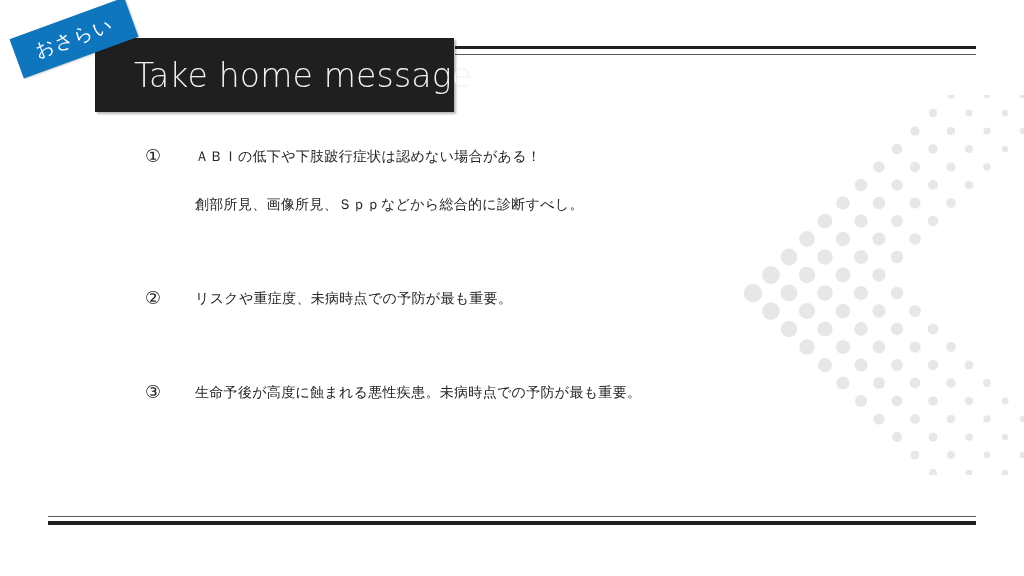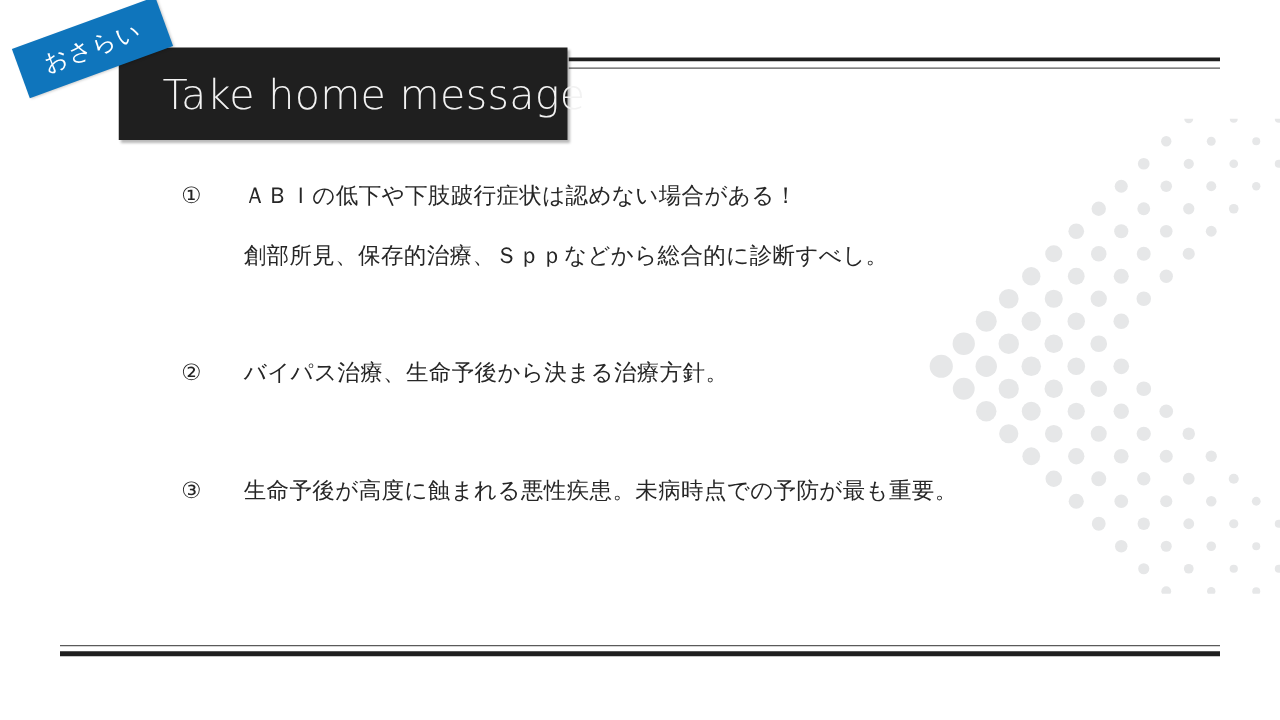--- a/index.html
+++ b/index.html
@@ -73,23 +73,24 @@
     background: #1f1f1f;
     box-shadow: 2px 2px 2px rgba(0,0,0,0.28);
     display: flex;
     align-items: center;
   }
   #page-title {
     color: #f2f2f2;
     font-size: 33px;
     font-weight: 300;
     letter-spacing: 0.2px;
-    padding-left: 35px;
+    padding-left: 4px;
     white-space: nowrap;
     font-family: "DejaVu Sans", "Liberation Sans", sans-serif;
+    margin-left: 35px;
   }
 
   
   #review-tag {
     position: absolute;
     left: 13px;
     top: 17px;
     width: 122px;
     height: 42px;
     background: #0f75bc;
@@ -128,21 +129,21 @@
     top: 0;
     width: 30px;
     font-size: 18px;
     color: #262626;
     line-height: 32px;
   }
   .item-lines {
     margin-left: 50px;
   }
   .item-line {
-    font-size: 18px;
+    font-size: 14px;
     color: #262626;
     line-height: 32px;
     letter-spacing: 0.3px;
     margin-bottom: 16px;
     white-space: nowrap;
   }
   .item-line:last-child {
     margin-bottom: 0;
   }
 </style>
@@ -256,27 +257,27 @@
 
   <div id="review-tag">
     <span id="review-tag-label">おさらい</span>
   </div>
 
   <div id="message-list">
       <div class="message-item">
         <div class="item-marker">①</div>
         <div class="item-lines">
           <div class="item-line">ＡＢＩの低下や下肢跛行症状は認めない場合がある！</div>
-          <div class="item-line">創部所見、保存的治療、Ｓｐｐなどから総合的に診断すべし。</div>
+          <div class="item-line">創部所見、画像所見、Ｓｐｐなどから総合的に診断すべし。</div>
         </div>
       </div>
       <div class="message-item">
         <div class="item-marker">②</div>
         <div class="item-lines">
-          <div class="item-line">バイパス治療、生命予後から決まる治療方針。</div>
+          <div class="item-line">リスクや重症度、未病時点での予防が最も重要。</div>
         </div>
       </div>
       <div class="message-item">
         <div class="item-marker">③</div>
         <div class="item-lines">
           <div class="item-line">生命予後が高度に蝕まれる悪性疾患。未病時点での予防が最も重要。</div>
         </div>
       </div>
     </div>
 

